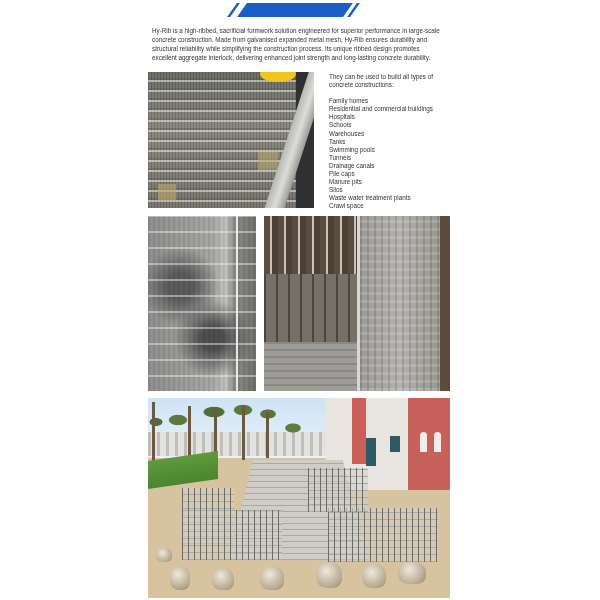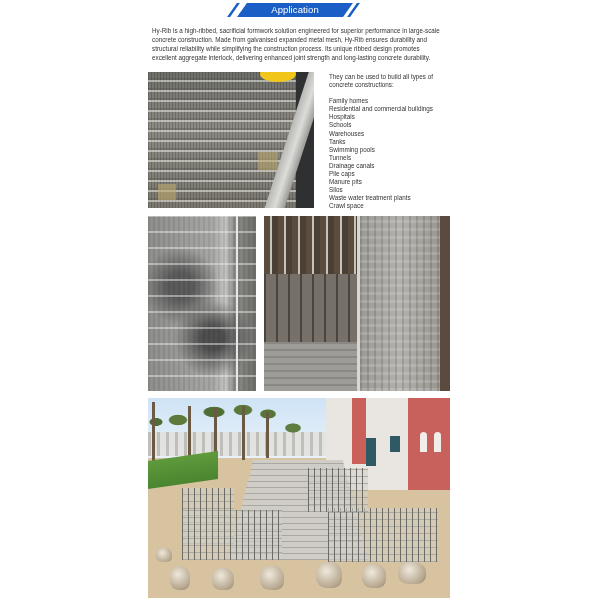--- a/index.html
+++ b/index.html
@@ -91,21 +91,20 @@
   .list-block ul { list-style:none; margin:8px 0 0 0; padding:0; }
   .list-block li { margin:0; padding:0; }
 </style>
 </head>
 <body>
 
 <div class="banner">
   <div class="stripe s1"></div>
   <div class="stripe main"></div>
   <div class="stripe s2"></div>
-  <div class="title">Application</div>
 </div>
 
 <p class="intro">Hy-Rib is a high-ribbed, sacrificial formwork solution engineered for superior performance in large-scale concrete construction. Made from galvanised expanded metal mesh, Hy-Rib ensures durability and structural reliability while simplifying the construction process. Its unique ribbed design promotes excellent aggregate interlock, delivering enhanced joint strength and long-lasting concrete durability.</p>
 
 <div class="photo p1">
   <div class="dark"></div>
   <div class="rail"></div>
   <div class="hat"></div>
   <div class="gold1"></div>
   <div class="gold2"></div>

